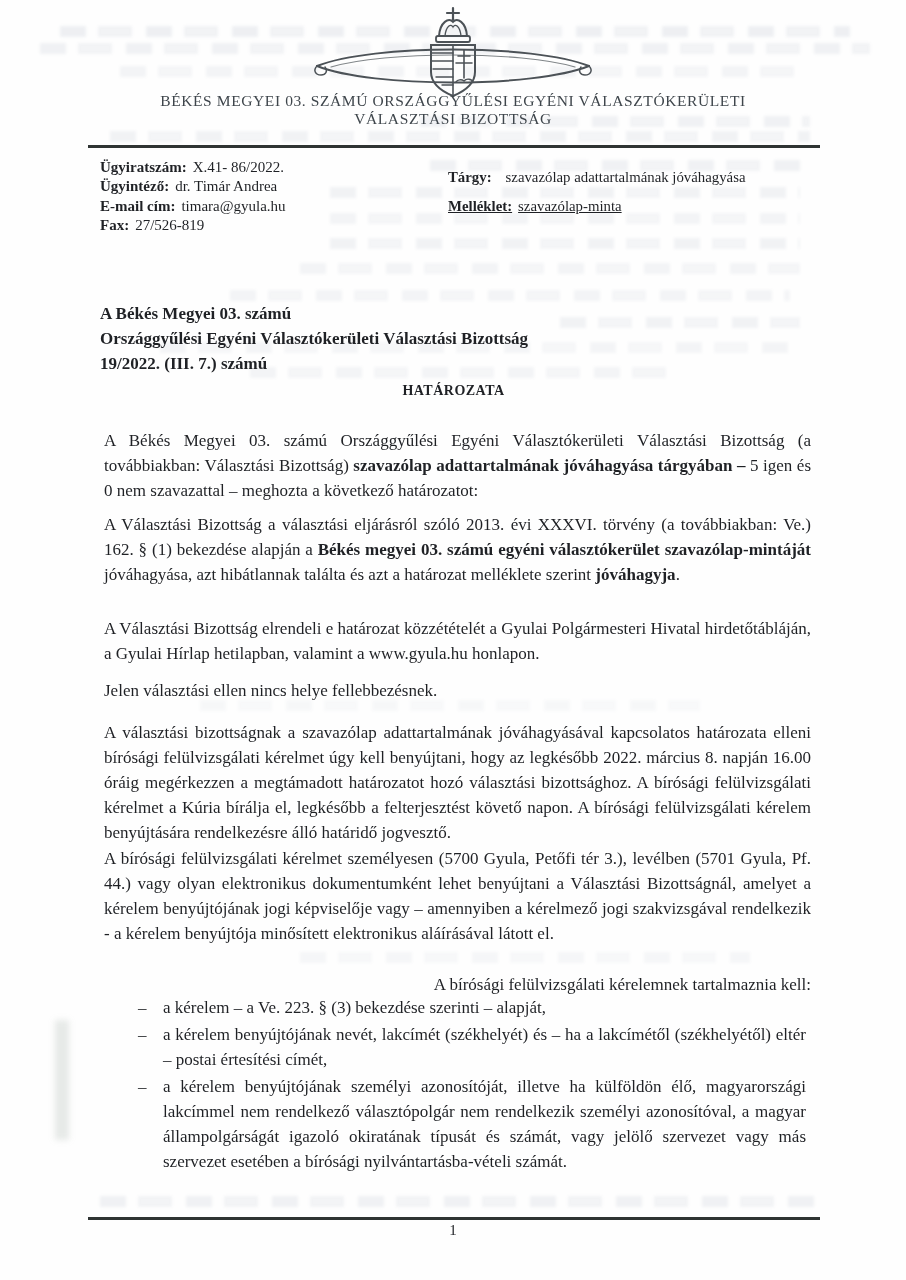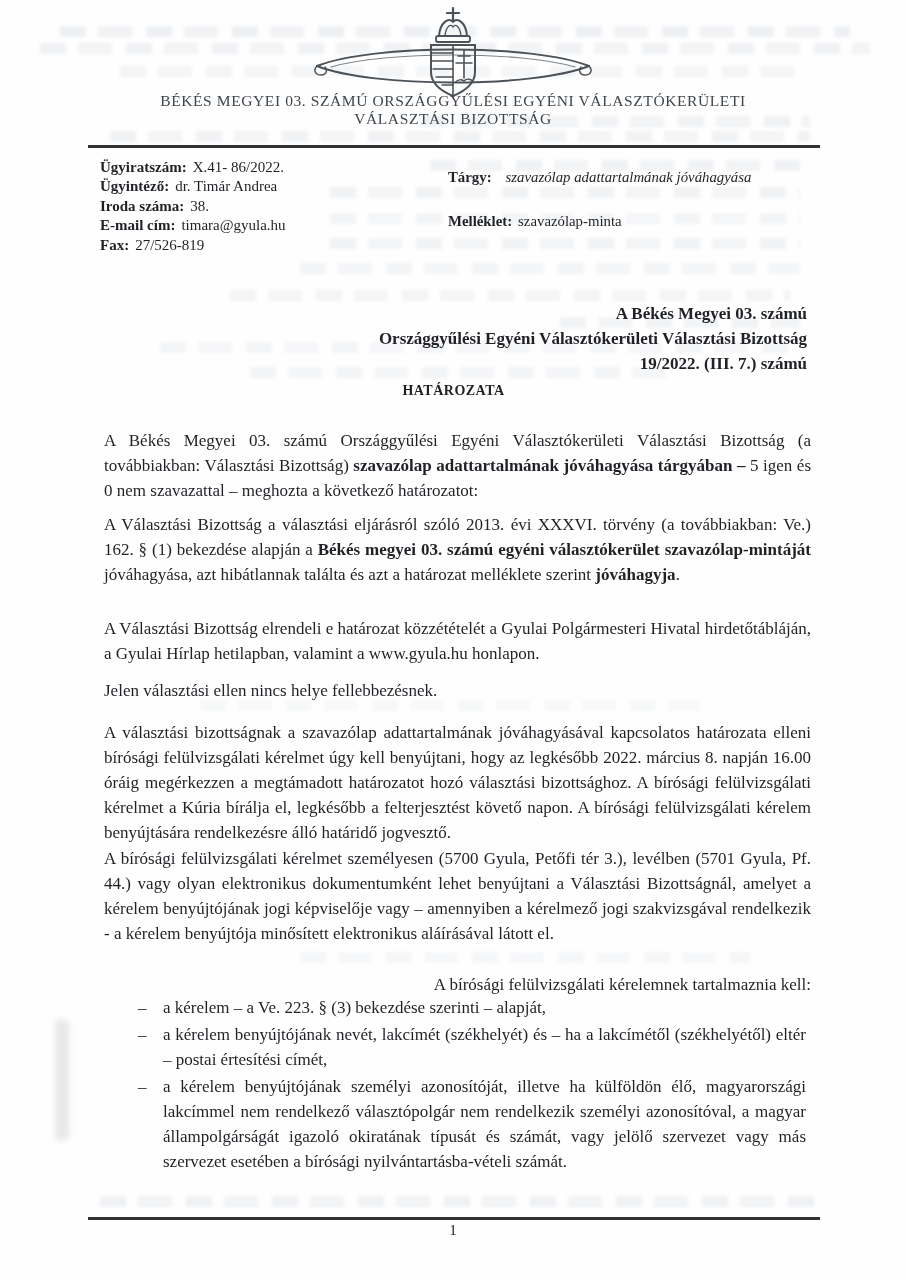--- a/index.html
+++ b/index.html
@@ -36,26 +36,26 @@
     color:#3f464c;
   }
   .rule{position:absolute;left:88px;width:732px;height:3px;background:#2f3433;}
   .rule-top{top:145px;}
   .rule-bottom{top:1217px;}
   
   .meta-left{position:absolute;top:158px;left:100px;width:345px;font-size:15px;line-height:19.4px;}
   .meta-right{position:absolute;top:168px;left:448px;width:360px;font-size:14.8px;line-height:19.4px;}
   .ml{font-weight:bold;}
   .mv{margin-left:6px;}
-  .subject .mv{margin-left:14px;font-style:italic;}
-  .attach{margin-top:25px;}
+  .subject .mv{margin-left:14px;}
+  .attach{margin-top:10px;text-decoration:underline;}
   
   .doc-title{
     position:absolute;top:301px;left:100px;width:707px;
-    text-align:right;font-weight:bold;font-size:17px;line-height:25px;
+    text-align:left;font-weight:bold;font-size:17px;line-height:25px;
   }
   .decision-heading{
     position:absolute;top:383px;left:100px;width:707px;
     text-align:center;font-weight:bold;font-size:14px;letter-spacing:.5px;
   }
   
   .para{
     position:absolute;left:100px;width:707px;
     font-size:17px;line-height:25px;text-align:justify;margin:4px;
   }
@@ -129,21 +129,20 @@
   <div class="orgname">
     <div>BÉKÉS MEGYEI 03. SZÁMÚ ORSZÁGGYŰLÉSI EGYÉNI VÁLASZTÓKERÜLETI</div>
     <div>VÁLASZTÁSI BIZOTTSÁG</div>
   </div>
 
   <div class="rule rule-top"></div>
 
   <div class="meta-left">
     <div class="mrow"><span class="ml">Ügyiratszám:</span><span class="mv">X.41- 86/2022.</span></div>
     <div class="mrow"><span class="ml">Ügyintéző:</span><span class="mv">dr. Timár Andrea</span></div>
-    <div class="mrow"><span class="ml">Iroda száma:</span><span class="mv">38.</span></div>
     <div class="mrow"><span class="ml">E-mail cím:</span><span class="mv">timara@gyula.hu</span></div>
     <div class="mrow"><span class="ml">Fax:</span><span class="mv">27/526-819</span></div>
   </div>
 
   <div class="meta-right">
     <div class="mrow subject"><span class="ml">Tárgy:</span><span class="mv">szavazólap adattartalmának jóváhagyása</span></div>
     <div class="mrow attach"><span class="ml">Melléklet:</span><span class="mv">szavazólap-minta</span></div>
   </div>
 
   <div class="doc-title">

